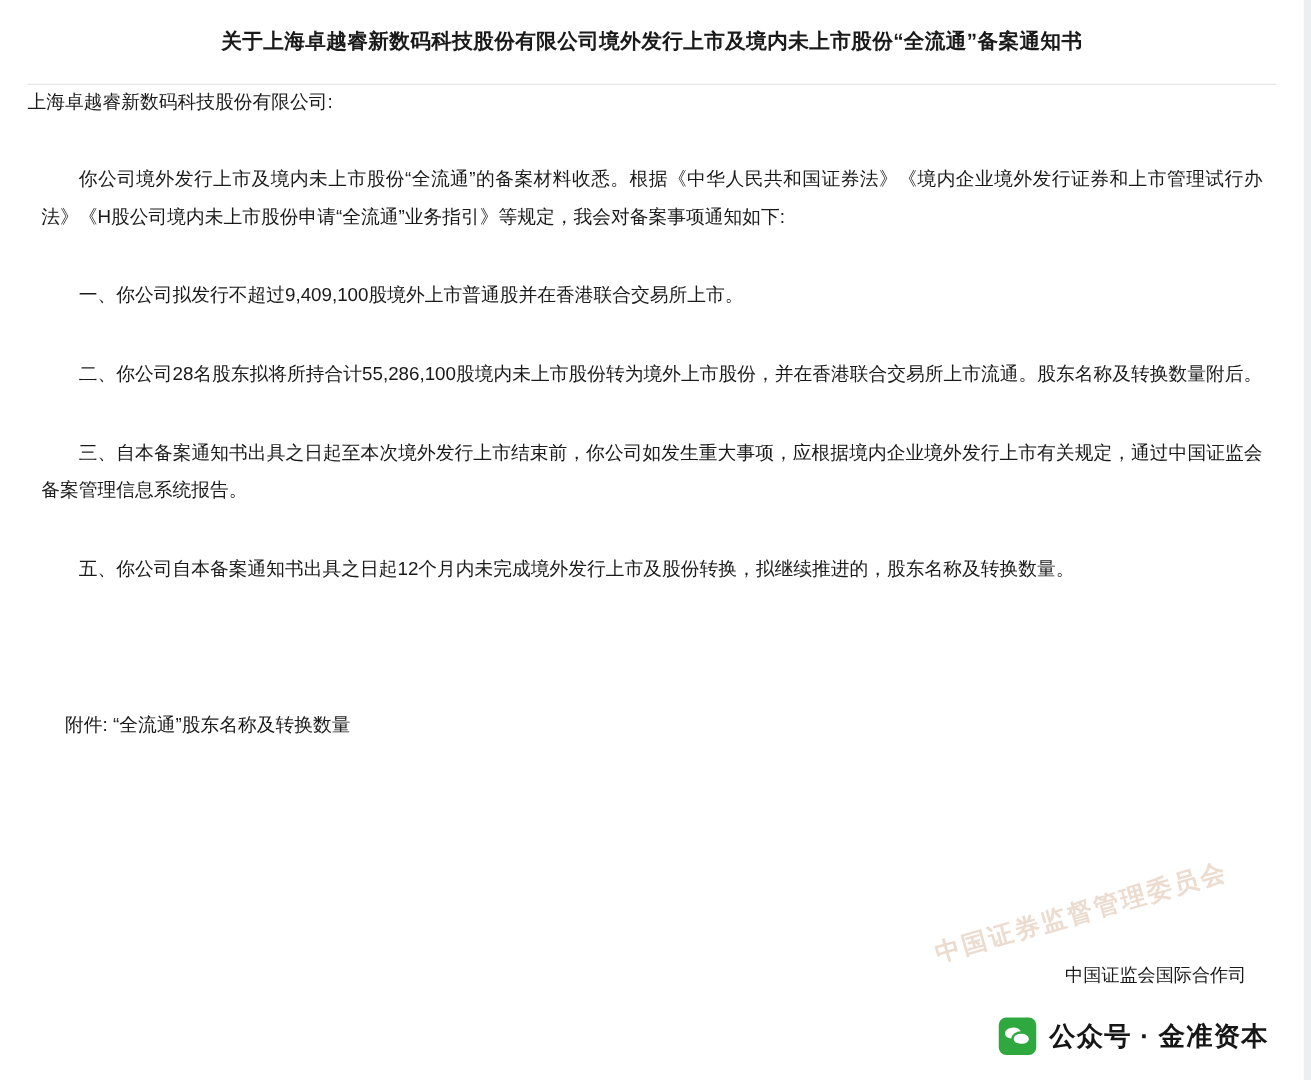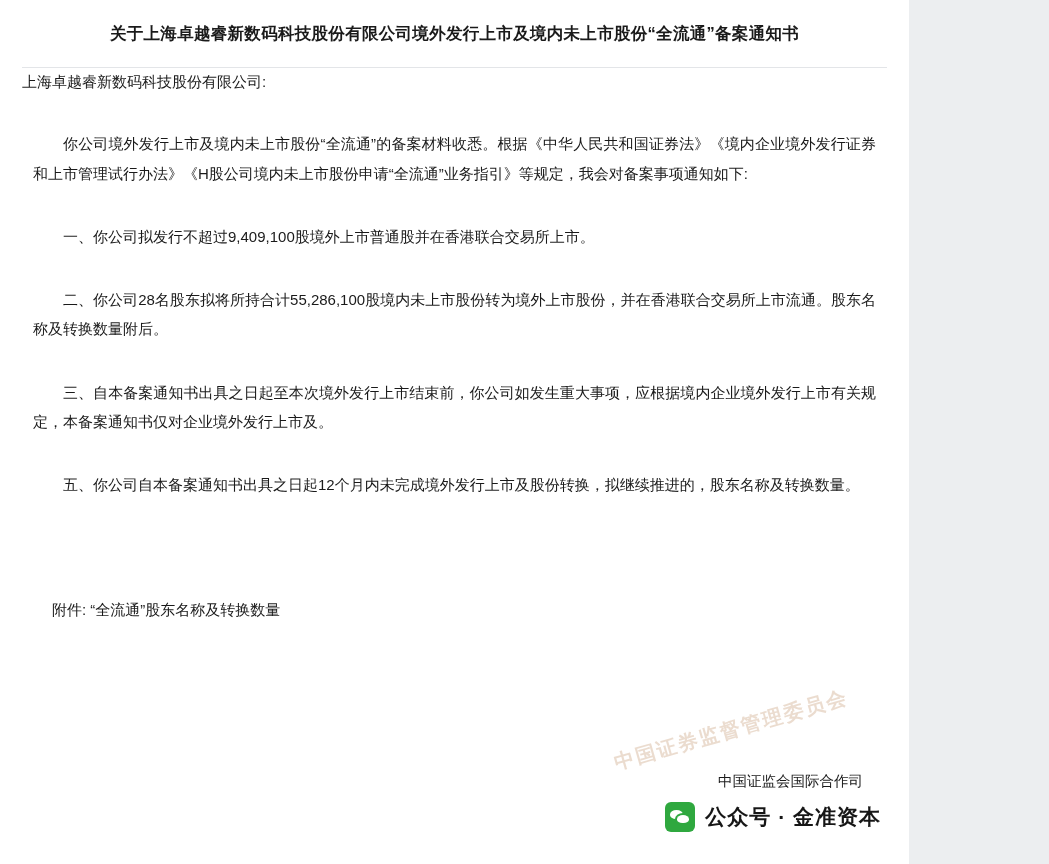--- a/index.html
+++ b/index.html
@@ -8,21 +8,21 @@
   }
   body {
     width: 1049px;
     height: 864px;
     background: #eceef0;
     font-family: "Liberation Sans", sans-serif;
     overflow: hidden;
   }
   .page {
     position: relative;
-    width: 909px;
+    width: 1043px;
     height: 864px;
     background: #ffffff;
     box-sizing: border-box;
     padding: 0 22px;
   }
   .doc-title {
     padding-top: 20px;
     text-align: center;
     font-size: 16.5px;
     font-weight: bold;
@@ -85,21 +85,21 @@
     transform: translate(-50%, -50%) rotate(-16deg);
     color: rgba(190, 140, 95, 0.30);
     font-size: 20px;
     font-weight: bold;
     white-space: nowrap;
     letter-spacing: 2px;
   }
   .watermark {
     position: absolute;
     right: 28px;
-    bottom: 32px;
+    bottom: 20px;
     display: flex;
     align-items: center;
     gap: 10px;
     color: #161616;
     font-size: 21px;
     font-weight: bold;
     letter-spacing: 1px;
   }
   .wm-icon {
     width: 30px;
@@ -139,21 +139,21 @@
   <div class="doc-title">关于上海卓越睿新数码科技股份有限公司境外发行上市及境内未上市股份“全流通”备案通知书</div>
   <div class="title-rule"></div>
 
   <div class="body-wrap">
 
     <div class="addressee">上海卓越睿新数码科技股份有限公司:</div>
 
     <p class="para">你公司境外发行上市及境内未上市股份“全流通”的备案材料收悉。根据《中华人民共和国证券法》《境内企业境外发行证券和上市管理试行办法》《H股公司境内未上市股份申请“全流通”业务指引》等规定，我会对备案事项通知如下:</p>
     <p class="para">一、你公司拟发行不超过9,409,100股境外上市普通股并在香港联合交易所上市。</p>
     <p class="para">二、你公司28名股东拟将所持合计55,286,100股境内未上市股份转为境外上市股份，并在香港联合交易所上市流通。股东名称及转换数量附后。</p>
-    <p class="para">三、自本备案通知书出具之日起至本次境外发行上市结束前，你公司如发生重大事项，应根据境内企业境外发行上市有关规定，本备案通知书仅对企业境外发行上市及。</p>
+    <p class="para">三、自本备案通知书出具之日起至本次境外发行上市结束前，你公司如发生重大事项，应根据境内企业境外发行上市有关规定，通过中国证监会备案管理信息系统报告。</p>
     <p class="para">五、你公司自本备案通知书出具之日起12个月内未完成境外发行上市及股份转换，拟继续推进的，股东名称及转换数量。</p>
 
     <div class="attachment">附件: “全流通”股东名称及转换数量</div>
   </div>
 
   <div class="seal">
     <div class="seal-text">中国证券监督管理委员会</div>
   </div>
 
   <div class="signature">

